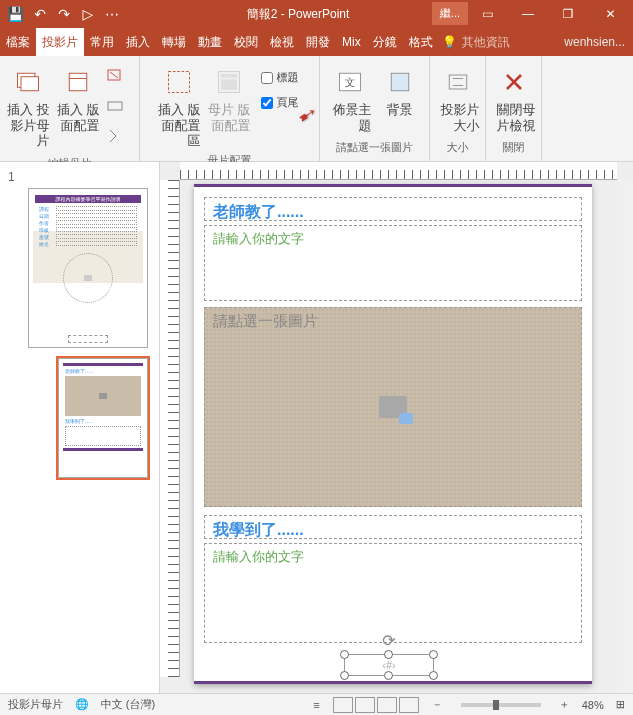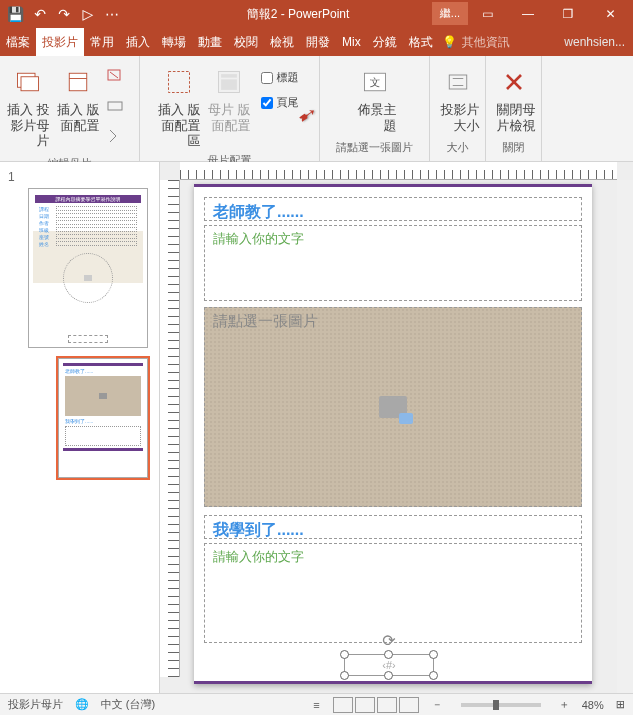--- a/index.html
+++ b/index.html
@@ -191,20 +191,28 @@
     <div class="rgroup-body">
       <div class="bigbtn">
         <div class="icon">
             <svg class="icon-svg" viewBox="0 0 32 32">
               <rect x="4" y="6" width="24" height="20" fill="#fff" stroke="#888"></rect>
               <text x="16" y="20" font-size="12" text-anchor="middle" fill="#555">文</text>
             </svg>
           </div>
         <div class="lbl">佈景主題</div>
       </div>
+      <div class="bigbtn">
+        <div class="icon">
+            <svg class="icon-svg" viewBox="0 0 32 32">
+              <rect x="6" y="6" width="20" height="20" fill="#d8e8f5" stroke="#888"></rect>
+            </svg>
+          </div>
+        <div class="lbl">背景</div>
+      </div>
     </div>
     <div class="rgroup-label">請點選一張圖片</div>
   </div>
   <div class="rgroup" style="width:56px">
     <div class="rgroup-body">
       <div class="bigbtn">
         <div class="icon">
             <svg class="icon-svg" viewBox="0 0 32 32">
               <rect x="6" y="8" width="20" height="16" fill="none" stroke="#888"></rect>
               <path d="M10 12 L22 12 M10 20 L22 20" stroke="#888"></path>

